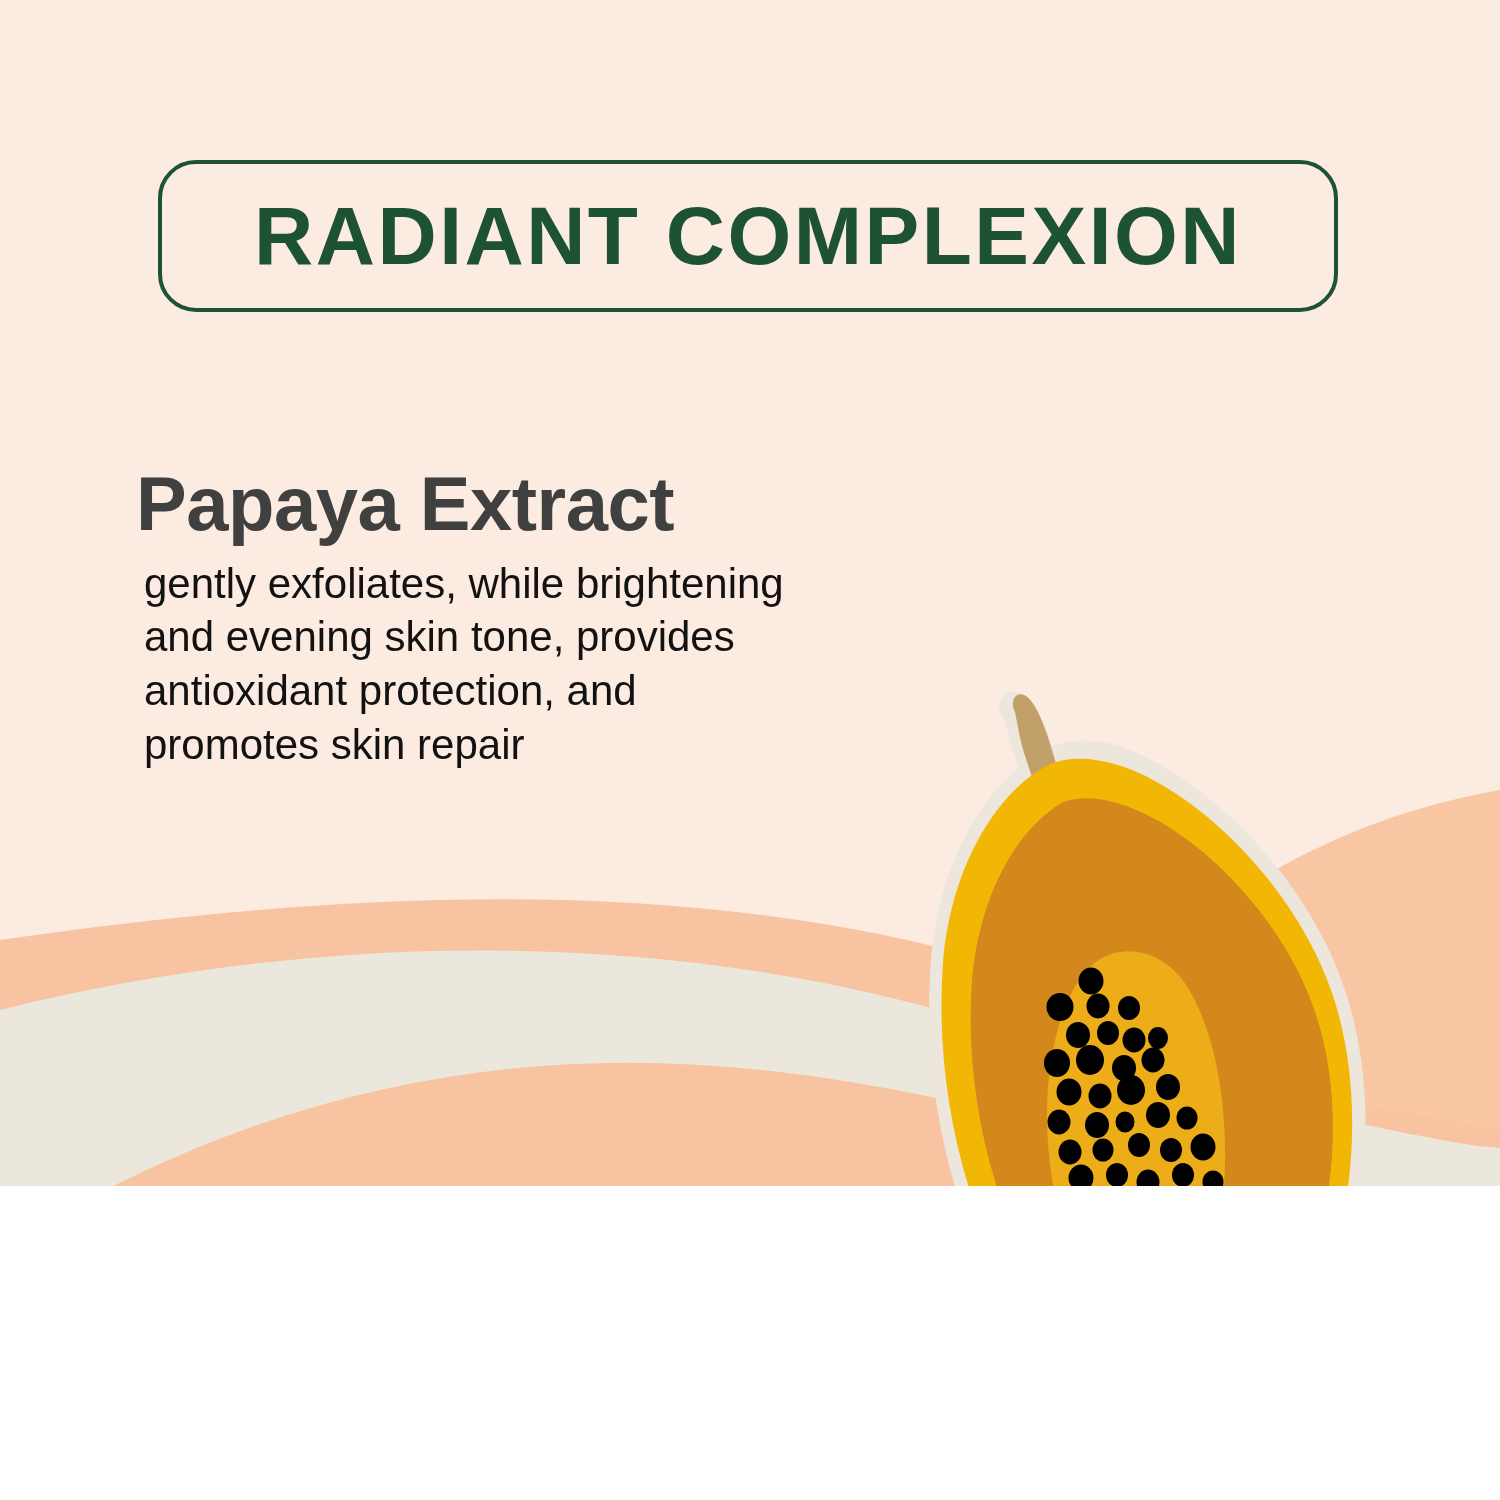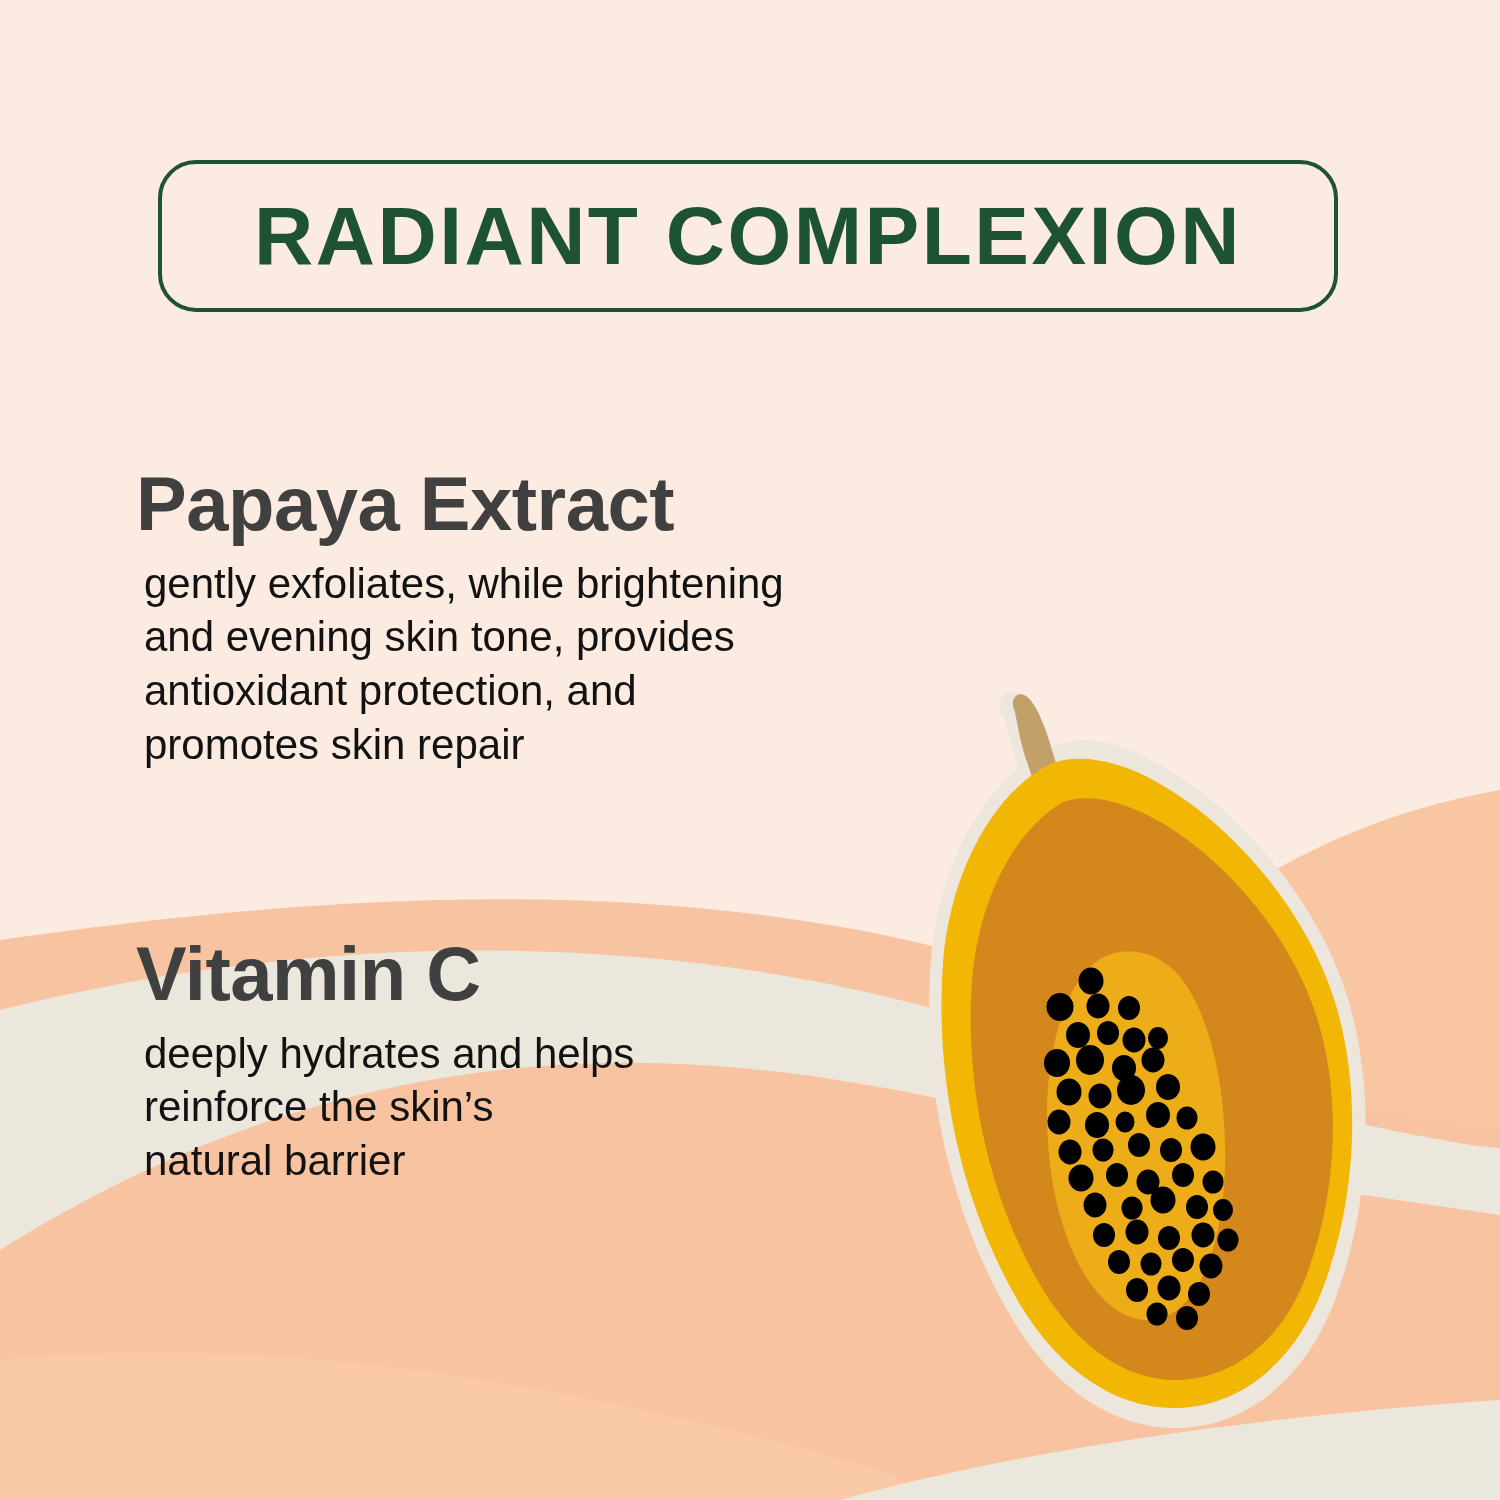--- a/index.html
+++ b/index.html
@@ -3,21 +3,21 @@
 <meta charset="utf-8">
 <style>
   html, body {
     margin: 0;
     padding: 0;
     background: #ffffff;
   }
   #poster {
     position: relative;
     width: 1500px;
-    height: 1500px;
+    height: 1186px;
     overflow: hidden;
     background: #fcebe0;
     font-family: "Liberation Sans", sans-serif;
   }
   #bg-waves {
     position: absolute;
     inset: 0;
     width: 1500px;
     height: 1500px;
     display: block;
@@ -188,20 +188,14 @@
   </div>
 
   <div class="ingredient" id="ingredient-0">
     <h2 class="ingredient-name">Papaya Extract</h2>
     <p class="ingredient-desc">gently exfoliates, while brightening
 and evening skin tone, provides
 antioxidant protection, and
 promotes skin repair</p>
   </div>
 
-  <div class="ingredient" id="ingredient-1">
-    <h2 class="ingredient-name">Vitamin C</h2>
-    <p class="ingredient-desc">deeply hydrates and helps
-reinforce the skin’s
-natural barrier</p>
-  </div>
 
 </div>
 
 </body></html>

